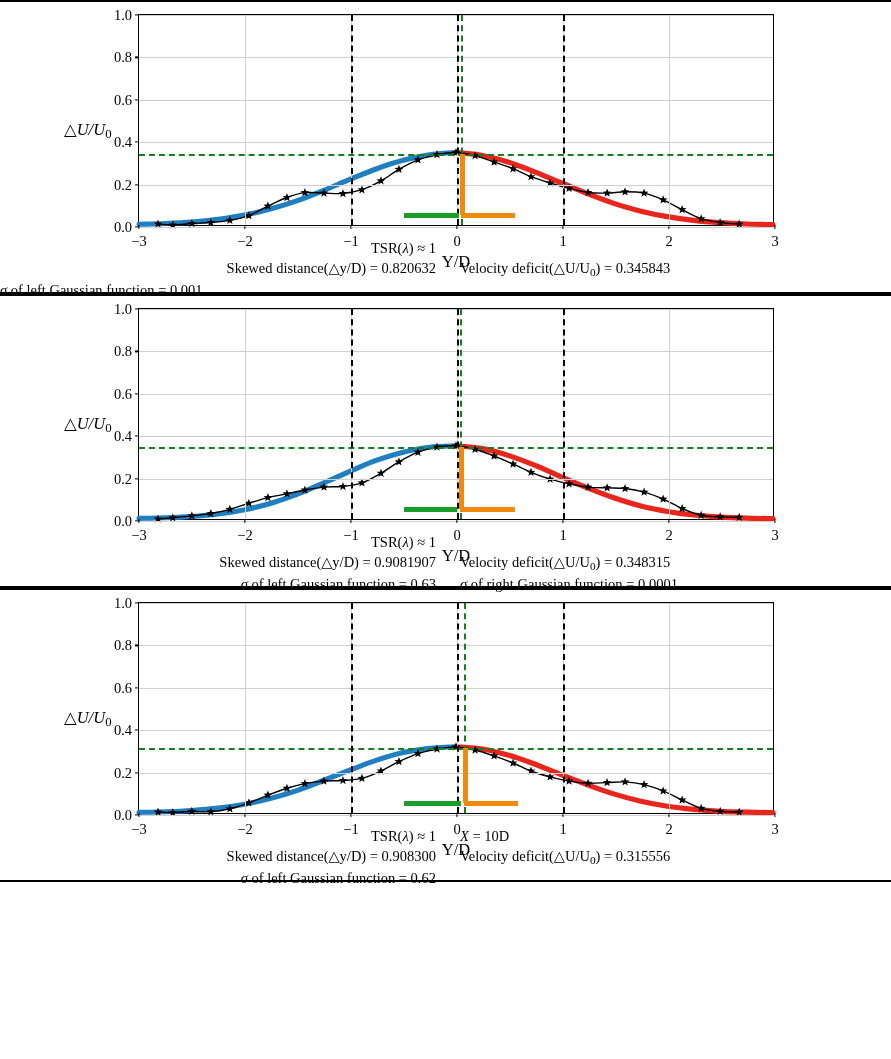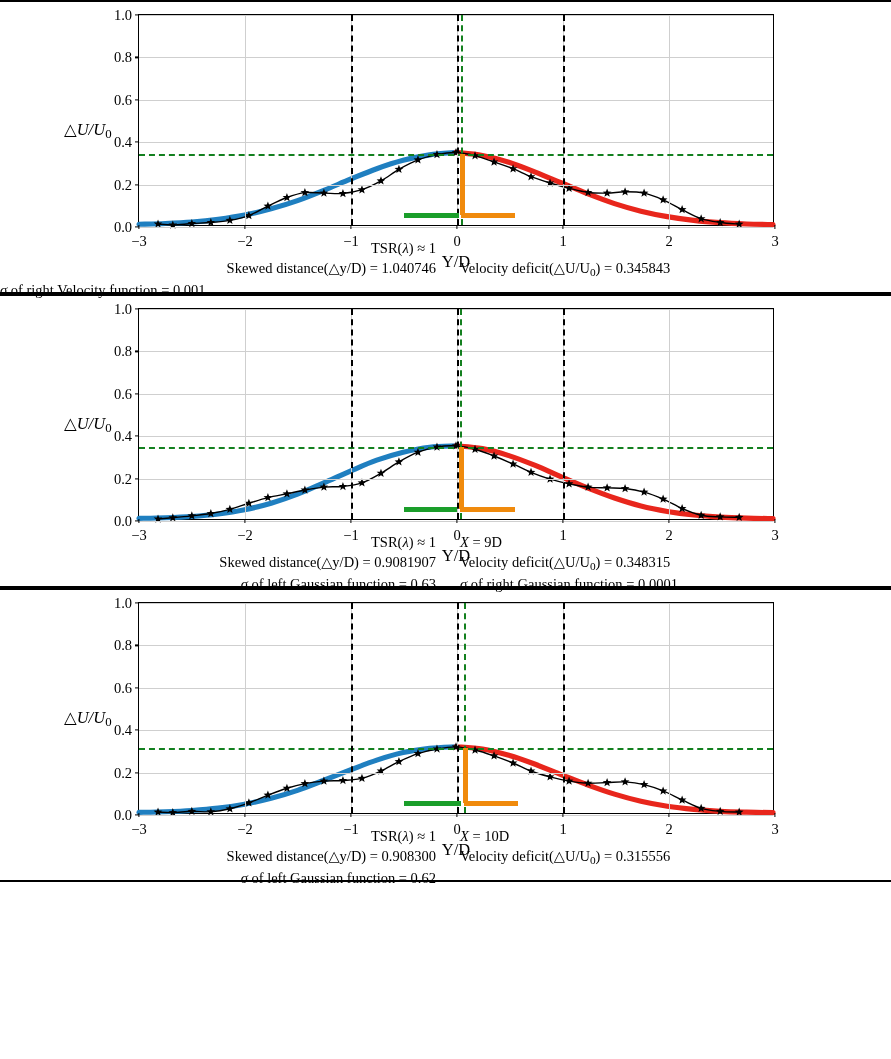--- a/index.html
+++ b/index.html
@@ -258,25 +258,25 @@
             <div class="bar-orange" style="left: 322.24px; width: 54.06px; top: 198px;"></div>
             <div class="stem-orange" style="left: 321.24px; top: 138.681px; height: 61.3187px;"></div>
           </div>
         <div class="xlabel">Y/D</div>
       </div>
       <div class="caption">
         <div class="cap-row">
           <div class="c-left"><span>TSR(</span><i>λ</i><span>) ≈ 1</span></div>
         </div>
         <div class="cap-row">
-          <div class="c-left">Skewed distance(△y/D) = 1.040746</div>
+          <div class="c-left">Skewed distance(△y/D) = 0.820632</div>
           <div class="c-right"><span>Velocity deficit(△U/U</span><span class="sub">0</span><span>) = 0.345843</span></div>
         </div>
         <div class="cap-row">
-          <div class="c-right"><i>σ</i><span> of right Velocity function = 0.001</span></div>
+          <div class="c-right"><i>σ</i><span> of left Gaussian function = 0.001</span></div>
         </div>
       </div>
     </div>
   </div>
 
   <div class="panel">
     <div class="panel-inner">
       <div class="plot-wrap">
         <div class="ylabel">
           <span>△</span><i>U/U</i><span class="sub">0</span>
@@ -363,21 +363,20 @@
             <div class="vdash-green" style="left: 320.65px;"></div>
             <div class="bar-green" style="left: 265px; width: 53px; top: 198px;"></div>
             <div class="bar-orange" style="left: 320.65px; width: 55.65px; top: 198px;"></div>
             <div class="stem-orange" style="left: 319.65px; top: 138.157px; height: 61.8428px;"></div>
           </div>
         <div class="xlabel">Y/D</div>
       </div>
       <div class="caption">
         <div class="cap-row">
           <div class="c-left"><span>TSR(</span><i>λ</i><span>) ≈ 1</span></div>
-          <div class="c-right"><i>X</i><span> = 9D</span></div>
         </div>
         <div class="cap-row">
           <div class="c-left">Skewed distance(△y/D) = 0.9081907</div>
           <div class="c-right"><span>Velocity deficit(△U/U</span><span class="sub">0</span><span>) = 0.348315</span></div>
         </div>
         <div class="cap-row">
           <div class="c-left"><i>σ</i><span> of left Gaussian function = 0.63</span></div>
           <div class="c-right"><i>σ</i><span> of right Gaussian function = 0.0001</span></div>
         </div>
       </div>

